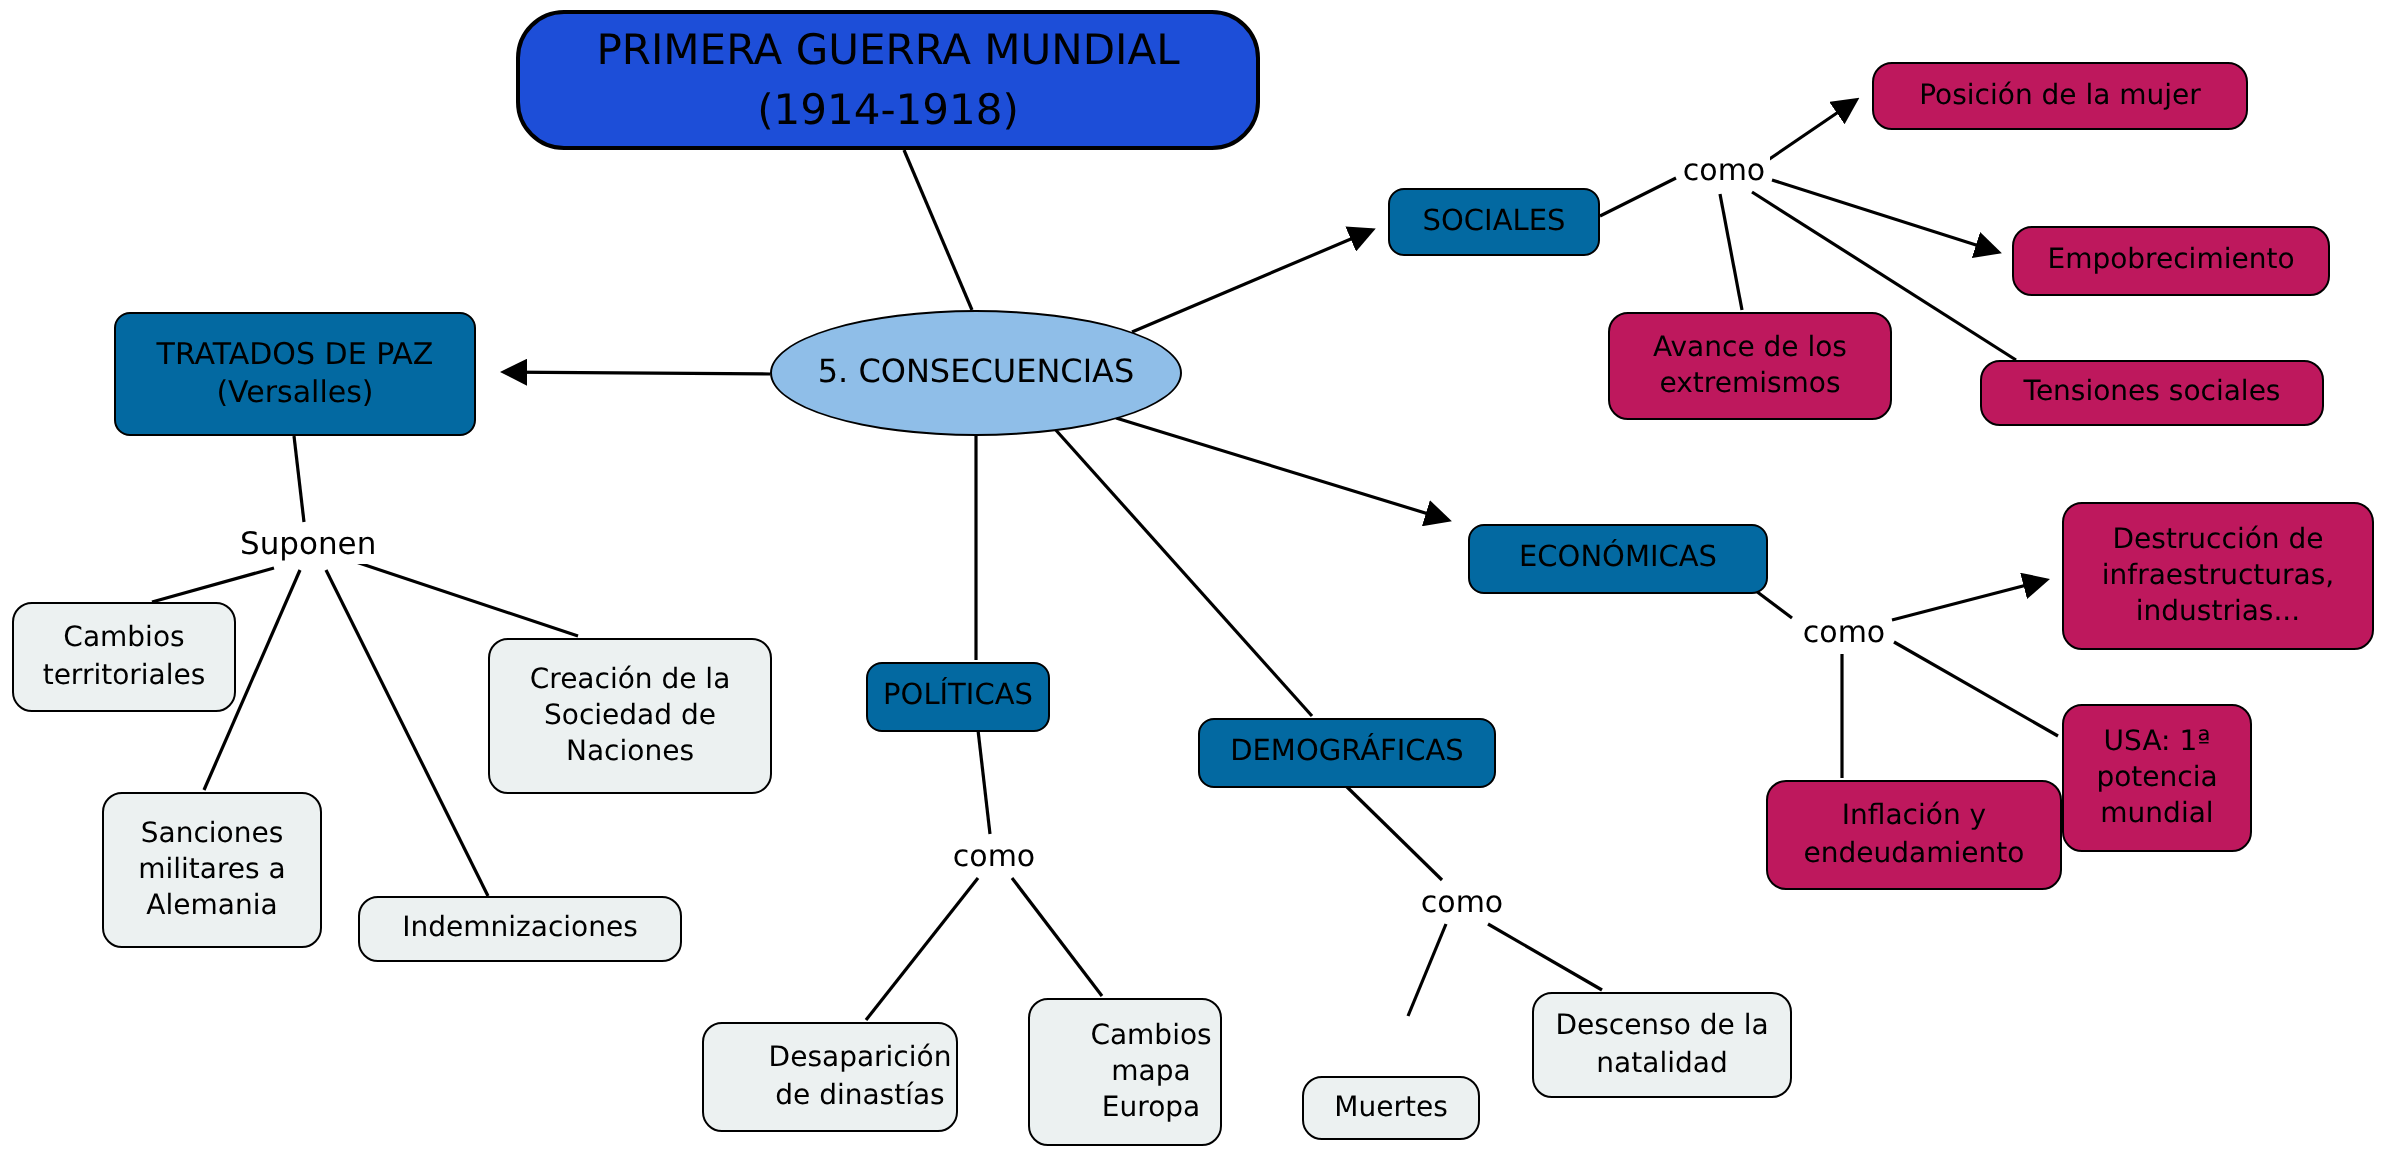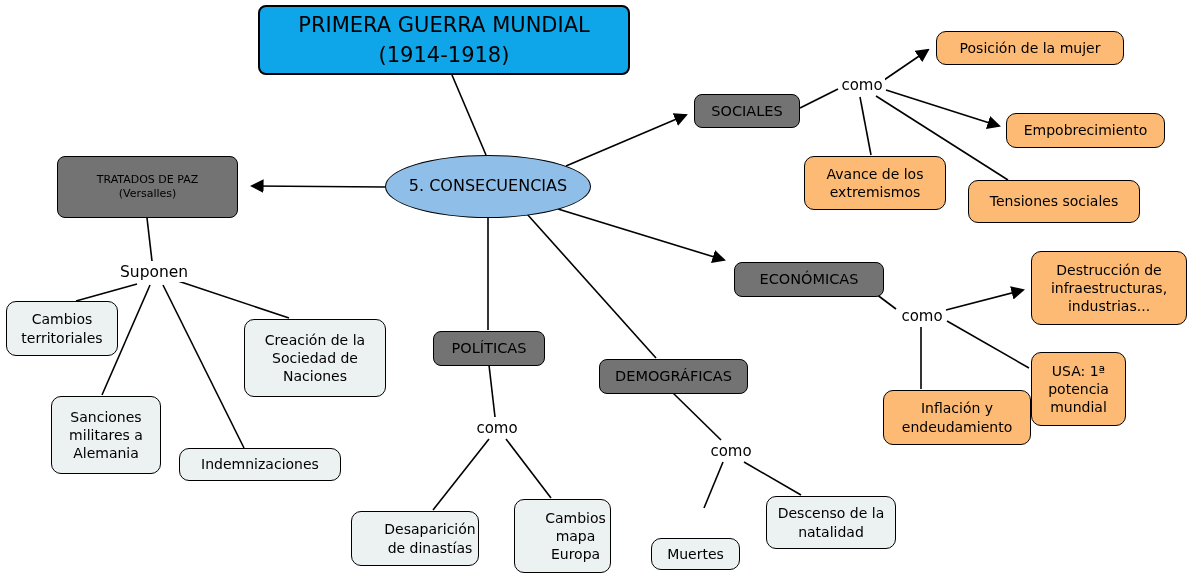--- a/index.html
+++ b/index.html
@@ -5,24 +5,24 @@
   * { margin:0; padding:0; box-sizing:border-box; }
   html,body { background:#ffffff; }
   body { font-family:"DejaVu Sans","Liberation Sans",sans-serif; color:#000; }
   .canvas { position:relative; width:1200px; height:579px; background:#ffffff; overflow:hidden; }
   .edges { position:absolute; left:0; top:0; width:1200px; height:579px; z-index:0; }
   .node {
     position:absolute; display:flex; align-items:center; justify-content:center;
     text-align:center; border:1.5px solid #000; z-index:2; line-height:1.3;
     padding:2px 6px;
   }
-  .title-box { background:#0ea5e9; border-radius:8px; font-size:21px; border-width:2px; line-height:1.45;justify-content:center; }
+  .title-box { background:#1d4ed8; border-radius:24px; font-size:21px; border-width:2px; line-height:1.45;justify-content:center; }
   .central   { background:#8FBEE8; border-radius:50%; font-size:16px; }
-  .category  { background:#737373; border-radius:8px;  font-size:14.5px; }
-  .leaf      { background:#fdba74; border-radius:10px; font-size:14px; border-width:1.4px; }
+  .category  { background:#0369a1; border-radius:8px;  font-size:14.5px; }
+  .leaf      { background:#be185d; border-radius:10px; font-size:14px; border-width:1.4px; }
   .leaf.tint { background:#ECF1F1; }
   .connector {
     position:absolute; z-index:2; font-size:15px; text-align:center;
     background:#fff; padding:0 2px; line-height:1.2;
   }
   .stack { display:block; }
 </style>
 </head>
 <body>
 
@@ -75,36 +75,36 @@
     <span>
       <span class="stack">PRIMERA GUERRA MUNDIAL</span>
       <span class="stack">(1914-1918)</span>
     </span>
   </div>
 
   <div class="node central" style="left:385px; top:155px; width:206px; height:63px;">
     <span>5. CONSECUENCIAS</span>
   </div>
 
-  <div class="node category" style="left:57px; top:156px; width:181px; height:62px; font-size:11px;">
+  <div class="node category" style="left:57px; top:156px; width:181px; height:62px; font-size:15px;">
     <span>
       <span class="stack">TRATADOS DE PAZ</span>
       <span class="stack">(Versalles)</span>
     </span>
   </div>
 
   <div class="node category" style="left:694px; top:94px; width:106px; height:34px;">
     <span>SOCIALES</span>
   </div>
 
   <div class="node category" style="left:734px; top:262px; width:150px; height:35px;">
     <span>ECONÓMICAS</span>
   </div>
 
-  <div class="node category" style="left:433px; top:331px; width:112px; height:35px;">
+  <div class="node category" style="left:433px; top:331px; width:92px; height:35px;">
     <span>POLÍTICAS</span>
   </div>
 
   <div class="node category" style="left:599px; top:359px; width:149px; height:35px;">
     <span>DEMOGRÁFICAS</span>
   </div>
 
   <div class="connector" style="left:118px; top:263px; width:72px; font-size:15.5px;">Suponen</div>
   <div class="connector" style="left:839px; top:76px; width:46px;">como</div>
   <div class="connector" style="left:899px; top:307px; width:46px;">como</div>
@@ -113,21 +113,21 @@
 
   <div class="node leaf" style="left:936px; top:31px; width:188px; height:34px;">
     <span>Posición de la mujer</span>
   </div>
   <div class="node leaf" style="left:1006px; top:113px; width:159px; height:35px;">
     <span>Empobrecimiento</span>
   </div>
   <div class="node leaf" style="left:804px; top:156px; width:142px; height:54px;">
     <span>Avance de los extremismos</span>
   </div>
-  <div class="node leaf" style="left:968px; top:180px; width:172px; height:43px;">
+  <div class="node leaf" style="left:990px; top:180px; width:172px; height:33px;">
     <span>Tensiones sociales</span>
   </div>
 
   <div class="node leaf tint" style="left:6px; top:301px; width:112px; height:55px;">
     <span>Cambios territoriales</span>
   </div>
   <div class="node leaf tint" style="left:244px; top:319px; width:142px; height:78px;">
     <span>Creación de la Sociedad de Naciones</span>
   </div>
   <div class="node leaf tint" style="left:39px; top:396px; width:110px; height:78px;margin-left:12px;">

